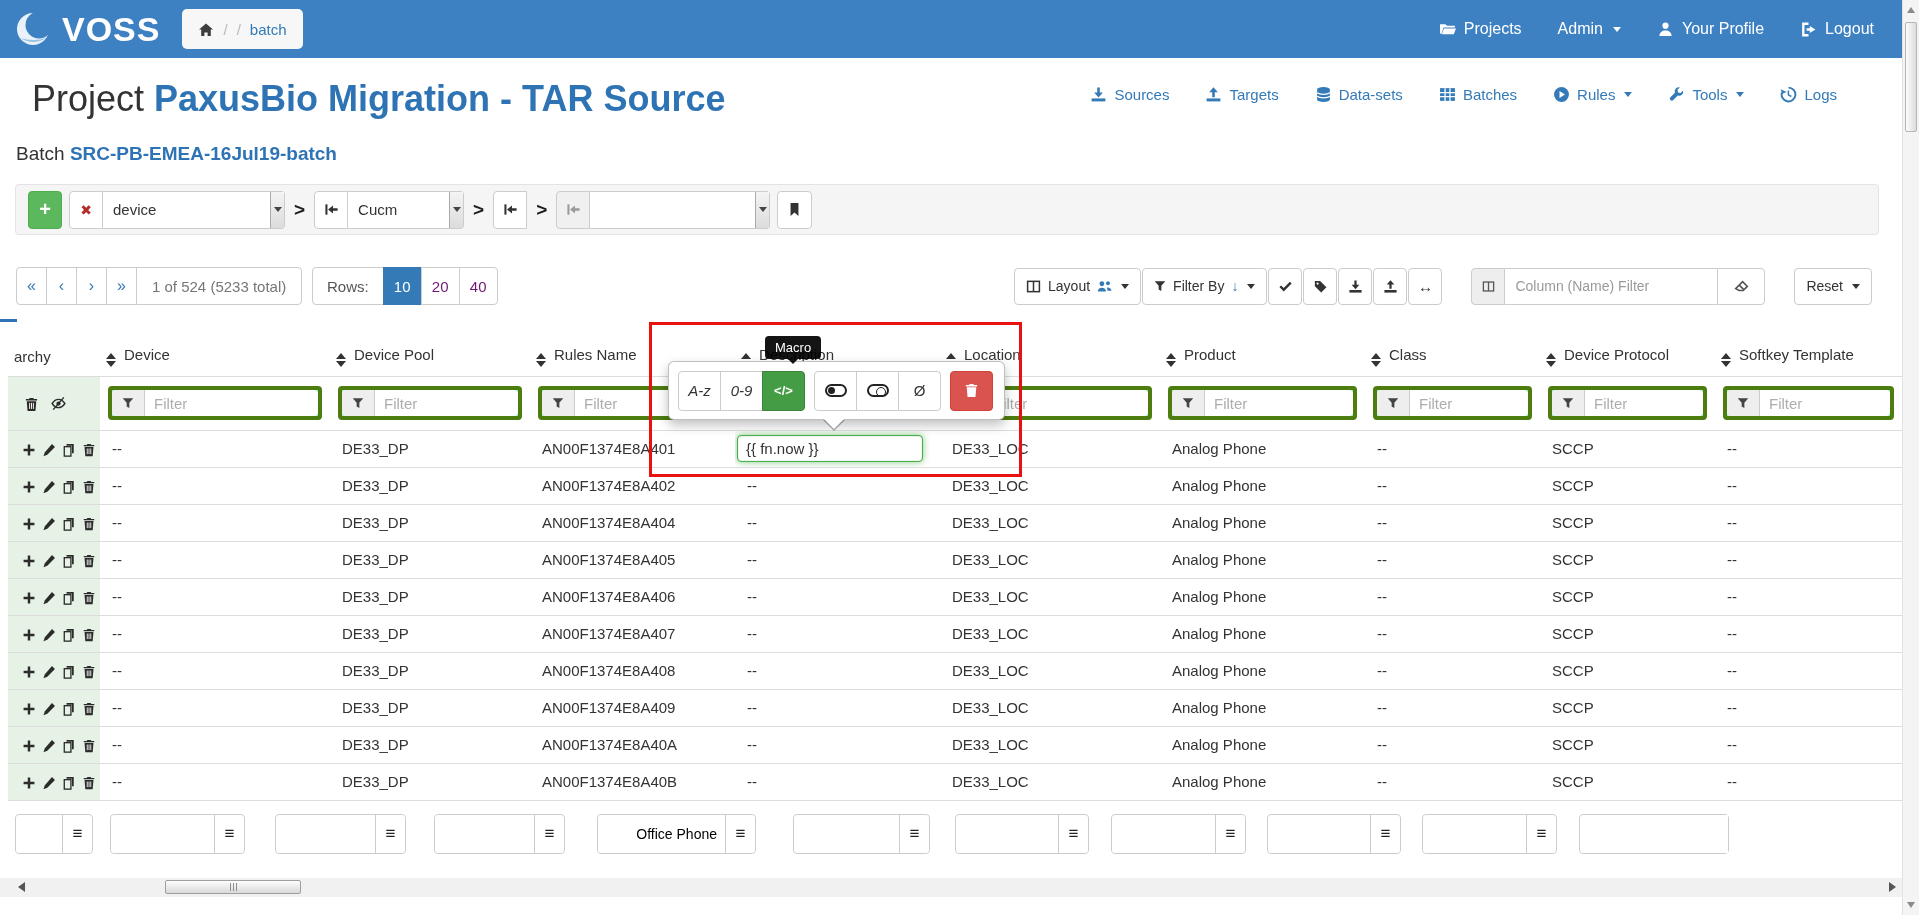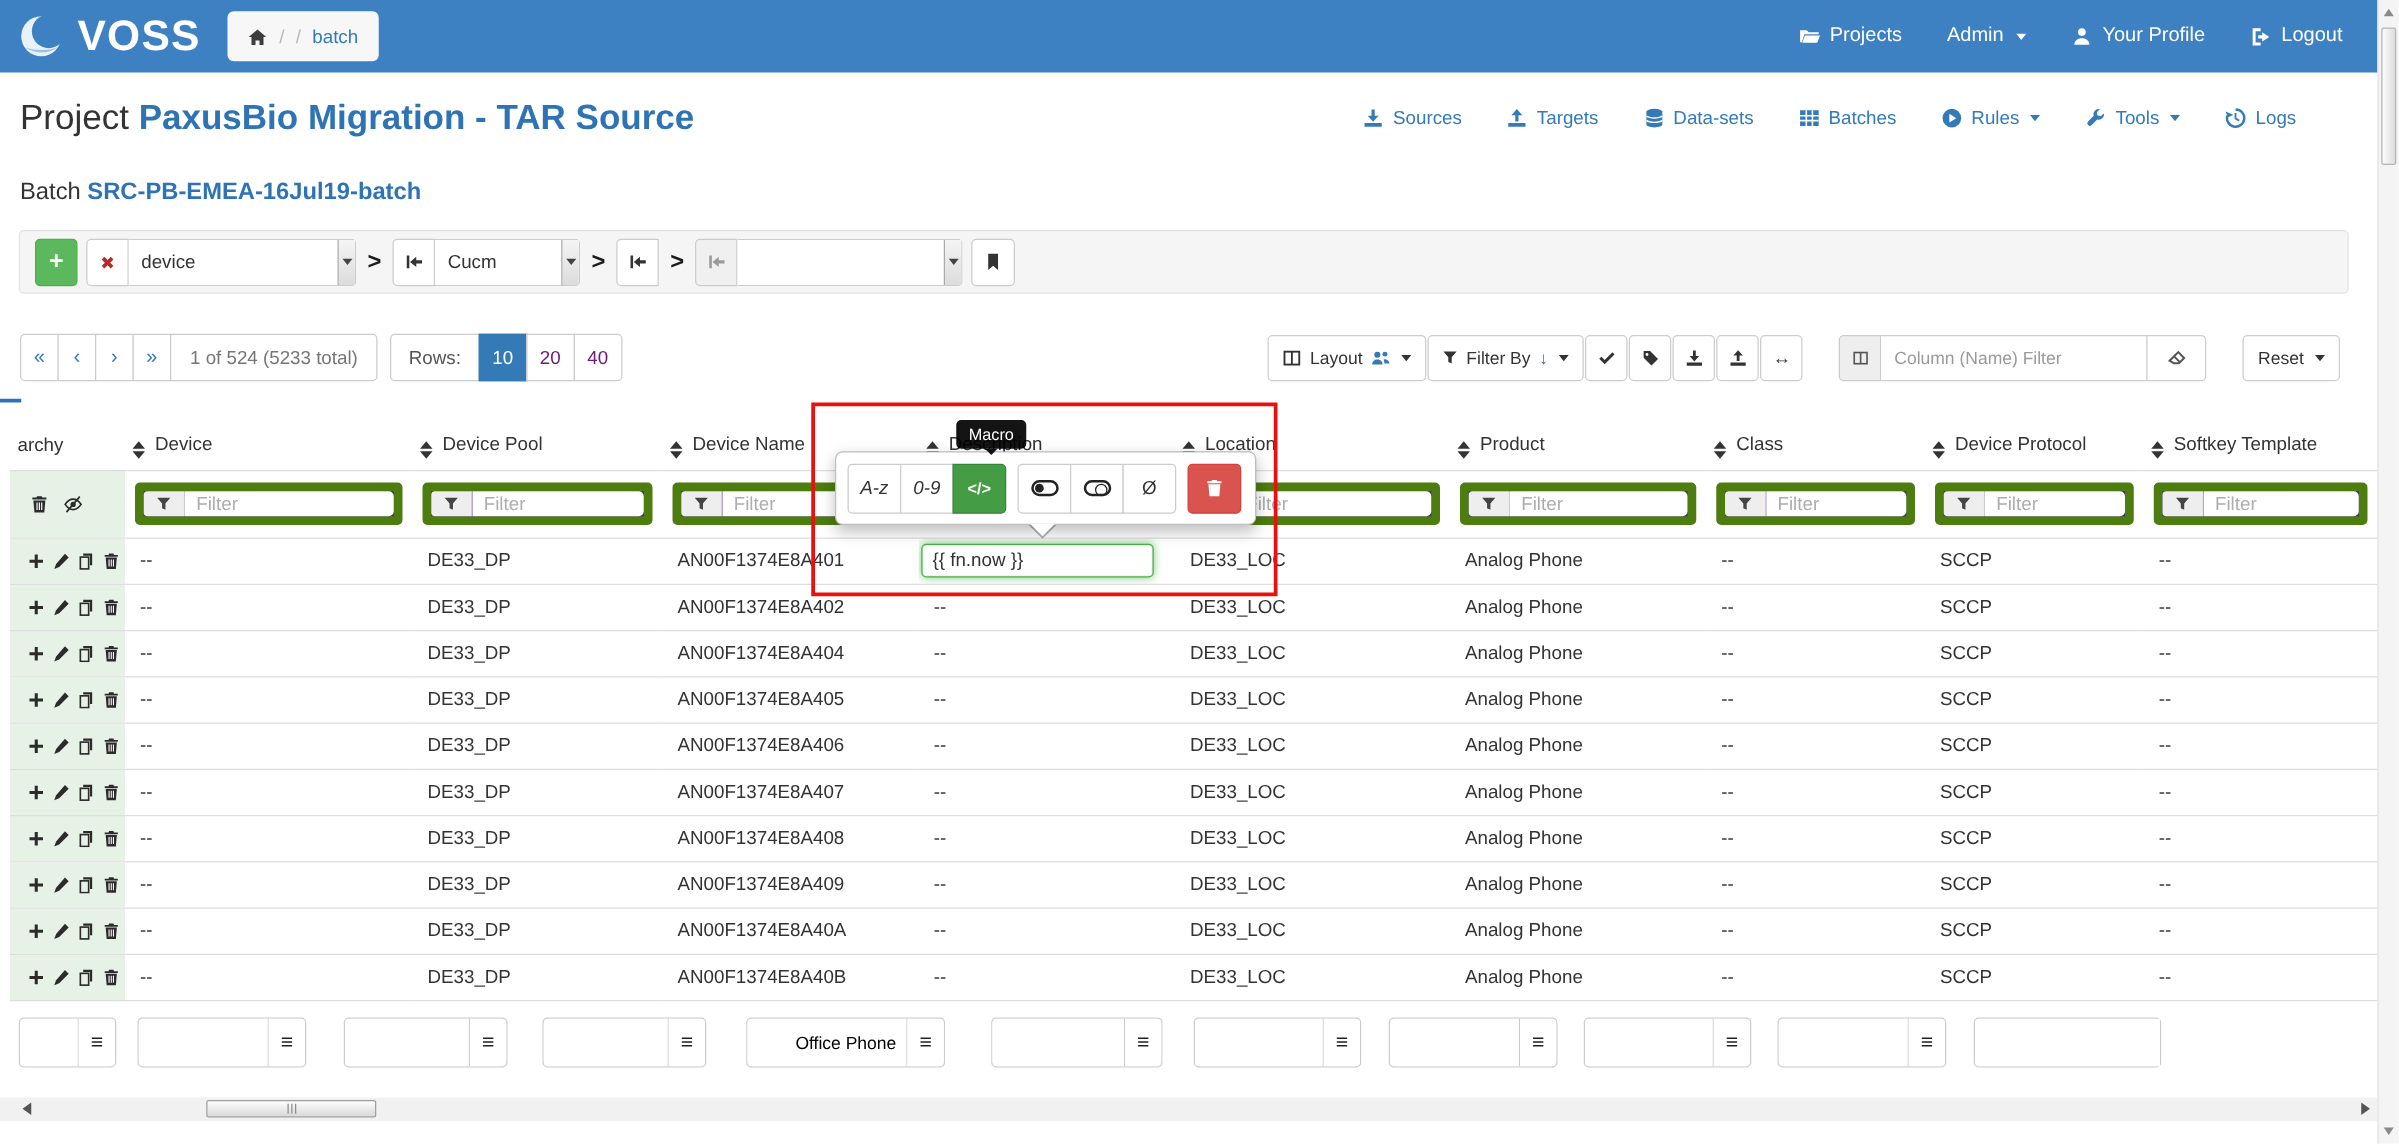--- a/index.html
+++ b/index.html
@@ -18,21 +18,21 @@
     display:flex; align-items:center; padding:0 16px; gap:9px; font-size:15px; }
   .crumb-box .sep { color:#b9b9b9; }
   .crumb-box .cur { color:#337ab7; }
   .nav-right { margin-left:auto; display:flex; align-items:center; gap:36px; color:#fff; font-size:16px; }
   .nav-item { display:flex; align-items:center; gap:8px; color:#fff; cursor:pointer; }
   .nav-item svg.ic { width:17px; height:17px; }
   .caret { display:inline-block; width:0; height:0; border-left:4px solid transparent;
     border-right:4px solid transparent; border-top:5px solid currentColor; margin-left:2px; }
 
   
-  .page-title { position:absolute; left:16px; top:78px; font-size:28px; }
+  .page-title { position:absolute; left:32px; top:78px; font-size:36px; }
   .page-title .pre { color:#333; font-weight:500; }
   .page-title .name { color:#2e74b5; font-weight:bold; }
   .head-links { position:absolute; top:86px; right:82px; display:flex; align-items:center; gap:36px;
     color:#337ab7; font-size:15px; font-weight:500; }
   .hlink { display:flex; align-items:center; gap:7px; cursor:pointer; color:#337ab7; }
   .hlink svg.ic { width:17px; height:17px; }
 
   .batch-line { position:absolute; left:16px; top:143px; font-size:19px; }
   .batch-line .name { color:#2e74b5; font-weight:bold; }
 
@@ -93,21 +93,21 @@
   tr.hrow th { height:38px; text-align:left; font-weight:normal; color:#333; padding:0 6px;
     vertical-align:middle; }
   .sortwrap { display:inline-flex; flex-direction:column; gap:2px; margin-right:8px; vertical-align:1px; }
   .s-up { width:0; height:0; border-left:5px solid transparent; border-right:5px solid transparent;
     border-bottom:6px solid #333; }
   .s-dn { width:0; height:0; border-left:5px solid transparent; border-right:5px solid transparent;
     border-top:6px solid #333; }
   tr.frow td { height:54px; border-top:1px solid #ddd; border-bottom:1px solid #ddd; padding:0 8px; vertical-align:middle; }
   .cell-green { background:#e6f2e6; }
   .fr-icons { display:flex; align-items:center; gap:11px; padding-left:8px; color:#2b2b2b; }
-  .fgroup { display:flex; height:34px; width:100%; border:7px solid #4d7c0f; border-radius:4px; background:#4c1d95; }
+  .fgroup { display:flex; height:34px; width:100%; border:4px solid #4d7c0f; border-radius:4px; background:#86efac; }
   .f-addon { width:33px; background:#eee; border-right:1px solid #ccc; border-radius:3px 0 0 3px;
     display:flex; align-items:center; justify-content:center; color:#444; }
   .f-addon svg.ic { width:12px; height:12px; }
   .finput { flex:1; min-width:0; border:none; outline:none; padding:0 9px; font-size:15px;
     font-family:inherit; color:#333; border-radius:0 4px 4px 0; }
   .finput::placeholder { color:#adadad; }
   tr.drow td { height:37px; border-bottom:1px solid #ddd; padding:0 12px; color:#333; }
   tr.drow td.td-actions { padding:0 0 0 14px; }
   td.dash { color:#a94442; }
   .ric { display:inline-block; margin-right:6px; color:#2b2b2b; cursor:pointer; }
@@ -533,21 +533,21 @@
               <span class="s-up"></span>
               <span class="s-dn"></span>
             </span><span>Device</span></th>
       <th><span class="sortwrap">
               <span class="s-up"></span>
               <span class="s-dn"></span>
             </span><span>Device Pool</span></th>
       <th><span class="sortwrap">
               <span class="s-up"></span>
               <span class="s-dn"></span>
-            </span><span>Device Name</span></th>
+            </span><span>Rules Name</span></th>
       <th><span class="sortwrap">
               <span class="s-up"></span>
               <span class="s-dn"></span>
             </span><span>Description</span></th>
       <th><span class="sortwrap">
               <span class="s-up"></span>
               <span class="s-dn"></span>
             </span><span>Location</span></th>
       <th><span class="sortwrap">
               <span class="s-up"></span>

